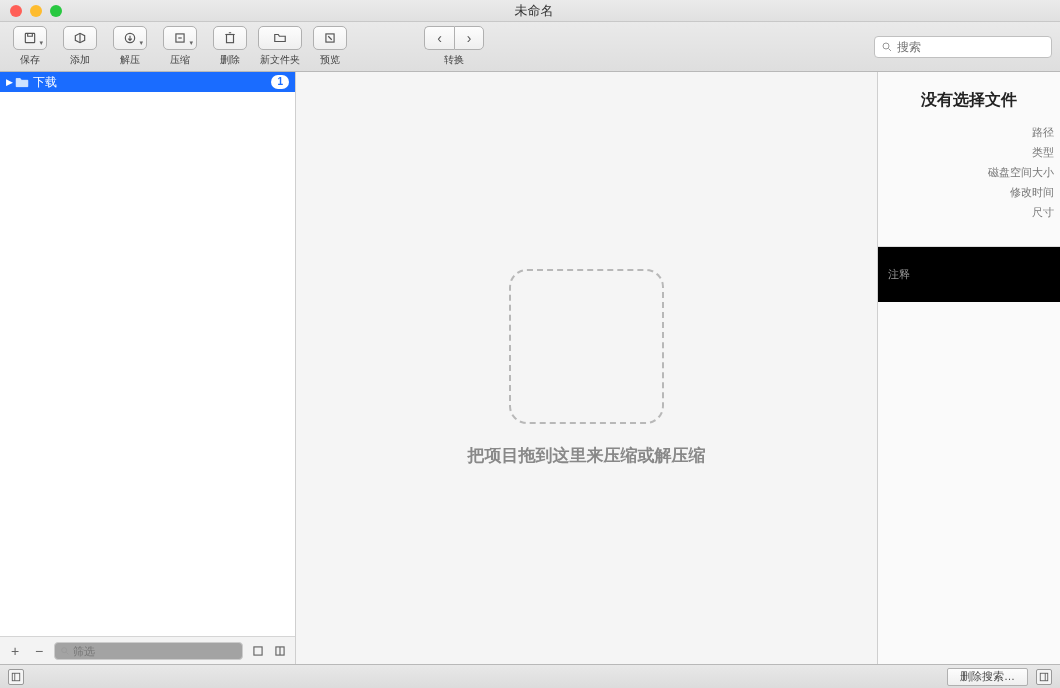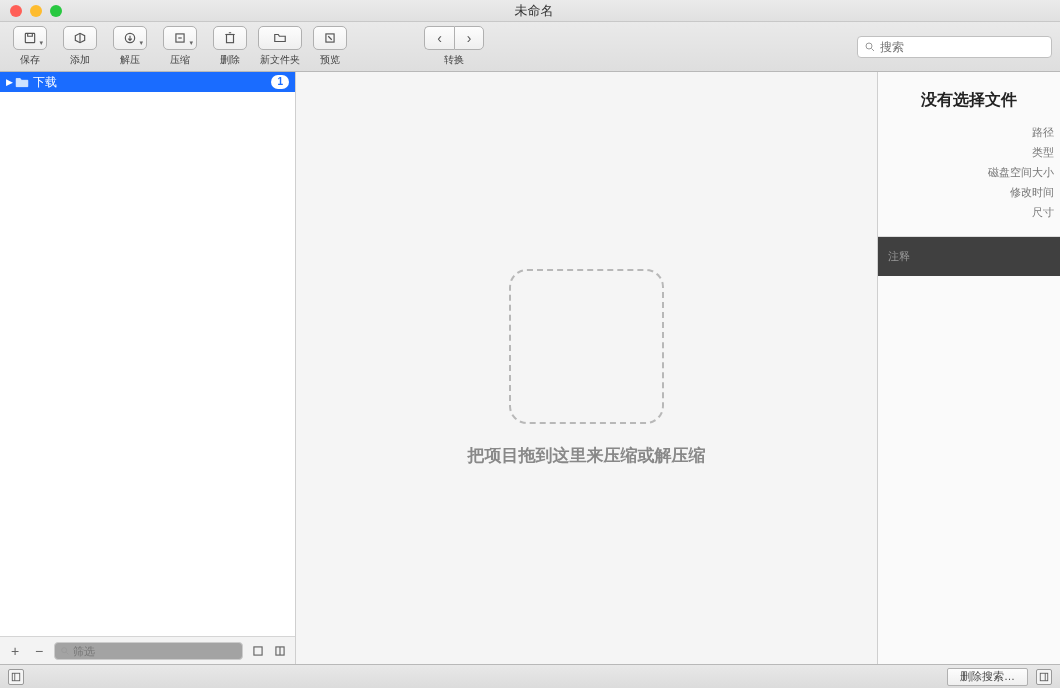--- a/index.html
+++ b/index.html
@@ -17,21 +17,21 @@
 .tbtn { display:flex; flex-direction:column; align-items:center; justify-content:flex-start; width:44px; cursor:pointer; }
 .tbtn-icon { width:34px; height:24px; background:linear-gradient(#fdfdfd,#efefef); border:1px solid #b0b0b0; border-radius:5px; display:flex; align-items:center; justify-content:center; position:relative; font-size:14px; color:#555;}
 .tbtn-icon.wide { width:44px; }
 .tbtn-label { font-size:10px; color:#444; margin-top:3px; white-space:nowrap; }
 .drop-arrow { position:absolute; right:3px; bottom:2px; font-size:7px; color:#666; }
 .tool-spacer { width: 60px; }
 .nav-seg { display:flex; }
 .nav-btn { width:30px; height:24px; background:linear-gradient(#fdfdfd,#efefef); border:1px solid #b0b0b0; display:flex; align-items:center; justify-content:center; font-size:14px; color:#555; cursor:pointer;}
 .nav-btn:first-child{border-radius:5px 0 0 5px; border-right:none;}
 .nav-btn:last-child{border-radius:0 5px 5px 0;}
-.searchbar { margin-left:auto; width:195px; height:22px; background:#fff; border:1px solid #c0c0c0; border-radius:4px; display:flex; align-items:center; padding:0 6px; font-size:12px; color:#999;}
+.searchbar { margin-left:auto; width:178px; height:22px; background:#fff; border:1px solid #c0c0c0; border-radius:4px; display:flex; align-items:center; padding:0 6px; font-size:12px; color:#999;}
 .searchbar input { border:none; outline:none; font-size:12px; flex:1; background:transparent; color:#333;}
 
 
 .main { flex:1; display:flex; min-height:0; }
 
 
 .sidebar { width:296px; background:#fff; border-right:1px solid #cfcfcf; display:flex; flex-direction:column; }
 .side-row { height:20px; background:#1a6cff; color:#fff; display:flex; align-items:center; padding:0 6px; font-size:12px; cursor:pointer;}
 .side-row .discl { font-size:9px; margin-right:2px; }
 .side-row .folder-ico { width:14px; height:12px; margin-right:4px; display:inline-flex; }
@@ -47,21 +47,21 @@
 .content { flex:1; background:#f5f5f5; display:flex; flex-direction:column; align-items:center; justify-content:center; position:relative; border-right:1px solid #cfcfcf;}
 .dropzone { width:155px; height:155px; border:2px dashed #b8b8b8; border-radius:18px; margin-bottom:20px;}
 .drop-text { font-size:17px; color:#888;font-weight:bold; }
 
 
 .inspector { width:182px; background:#fafafa; display:flex; flex-direction:column; }
 .insp-title { font-size:16px; font-weight:bold; color:#222; text-align:center; padding:18px 4px 14px; }
 .insp-list { display:flex; flex-direction:column; gap:5px; padding-right:6px; }
 .insp-item { font-size:11px; color:#777; text-align:right; }
 .insp-sep { height:12px; }
-.insp-section { border-top:1px solid #ddd; margin-top:4px; padding:12px 10px; font-size:11px; color:#999; background:#404040;}
+.insp-section { border-top:1px solid #ddd; margin-top:14px; padding:20px 10px; font-size:11px; color:#999; background:#000000;}
 
 
 .statusbar { height:24px; background:linear-gradient(#e8e8e8,#dcdcdc); border-top:1px solid #b8b8b8; display:flex; align-items:center; padding:0 8px; gap:8px;}
 .status-btn { width:16px; height:16px; border:1px solid #999; border-radius:2px; display:flex; align-items:center; justify-content:center; font-size:9px; color:#555; cursor:pointer; background:#f5f5f5;}
 .status-fill { flex:1; }
 .del-btn { height:18px; background:linear-gradient(#fdfdfd,#efefef); border:1px solid #b0b0b0; border-radius:2px; font-size:11px; padding:0 12px; color:#444; display:flex; align-items:center; cursor:pointer;}
 
 svg { display:block; }
 </style>
 </head>

